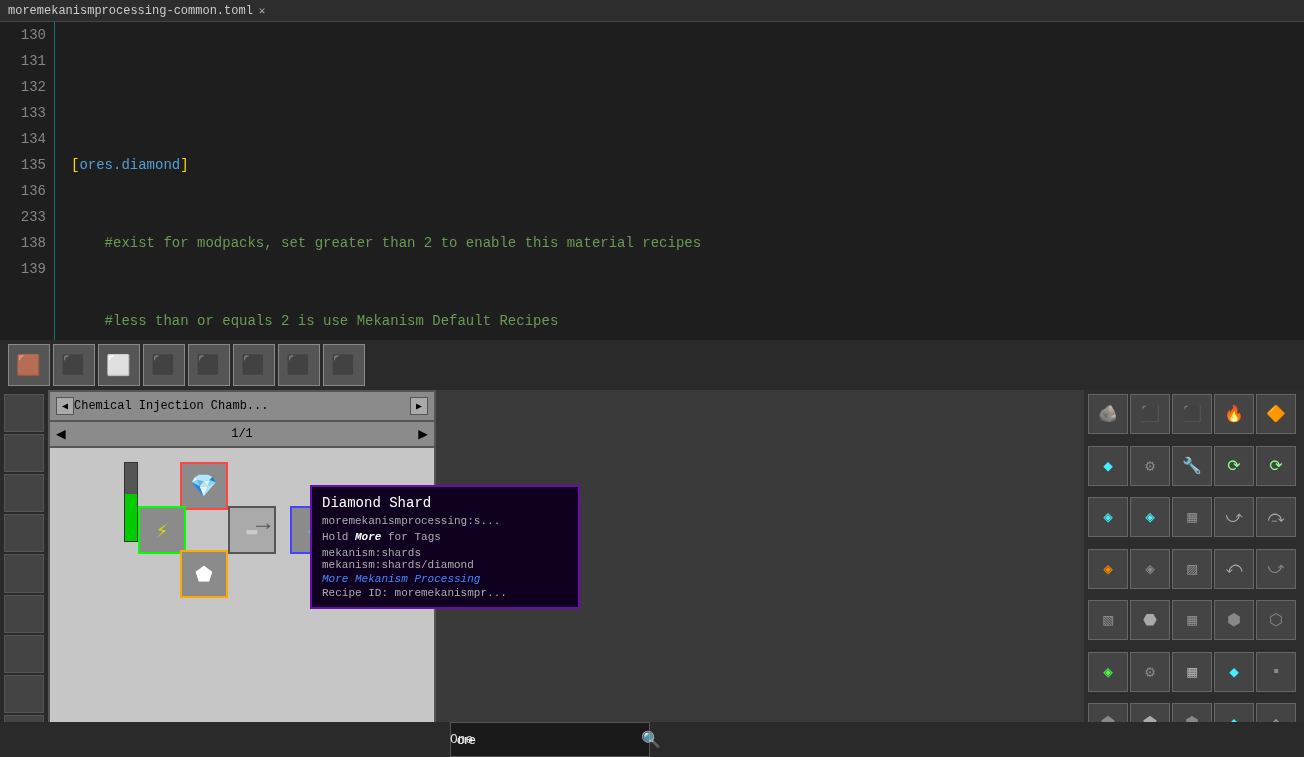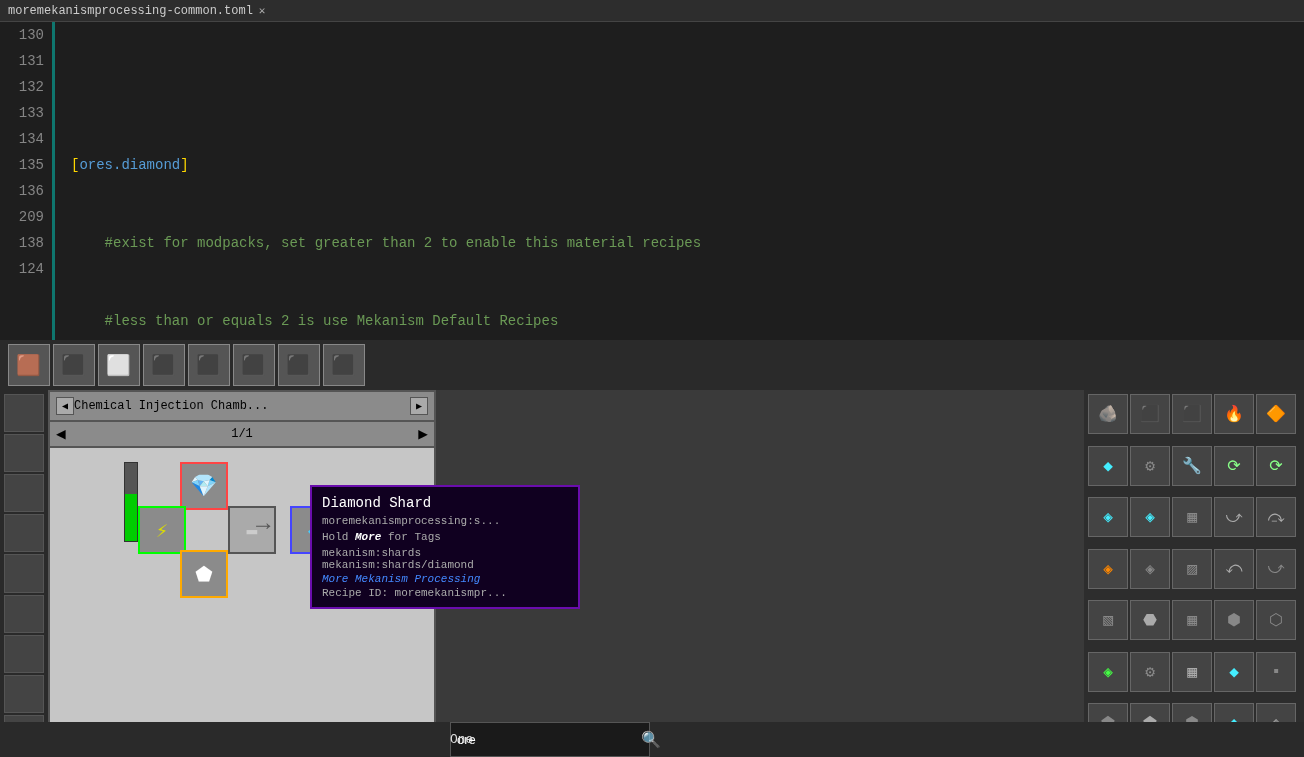--- a/index.html
+++ b/index.html
@@ -44,21 +44,21 @@
     }
     #line-numbers {
       width: 55px;
       background: #1e1e1e;
       color: #858585;
       font-size: 14px;
       line-height: 26px;
       padding: 0 8px;
       text-align: right;
       user-select: none;
-      border-right: 3px solid #0f766e;
+      border-right: 1px solid #0f766e;
     }
     #line-numbers div {
       height: 26px;
     }
     #code-content {
       flex: 1;
       padding: 0 16px;
       font-size: 14px;
       line-height: 26px;
       color: #d4d4d4;
@@ -370,23 +370,23 @@
 
 <div id="code-editor">
   <div id="line-numbers">
     <div>130</div>
     <div>131</div>
     <div>132</div>
     <div>133</div>
     <div>134</div>
     <div>135</div>
     <div>136</div>
-    <div>209</div>
+    <div>233</div>
     <div>138</div>
-    <div>124</div>
+    <div>139</div>
   </div>
   <div id="code-content">
     <span class="code-line">&nbsp;</span>
     <span class="code-line"><span class="color-bracket">[</span><span class="color-key">ores.diamond</span><span class="color-bracket">]</span></span>
     <span class="code-line"><span class="color-comment">    #exist for modpacks, set greater than 2 to enable this material recipes</span></span>
     <span class="code-line"><span class="color-comment">    #less than or equals 2 is use Mekanism Default Recipes</span></span>
     
     
     
     

